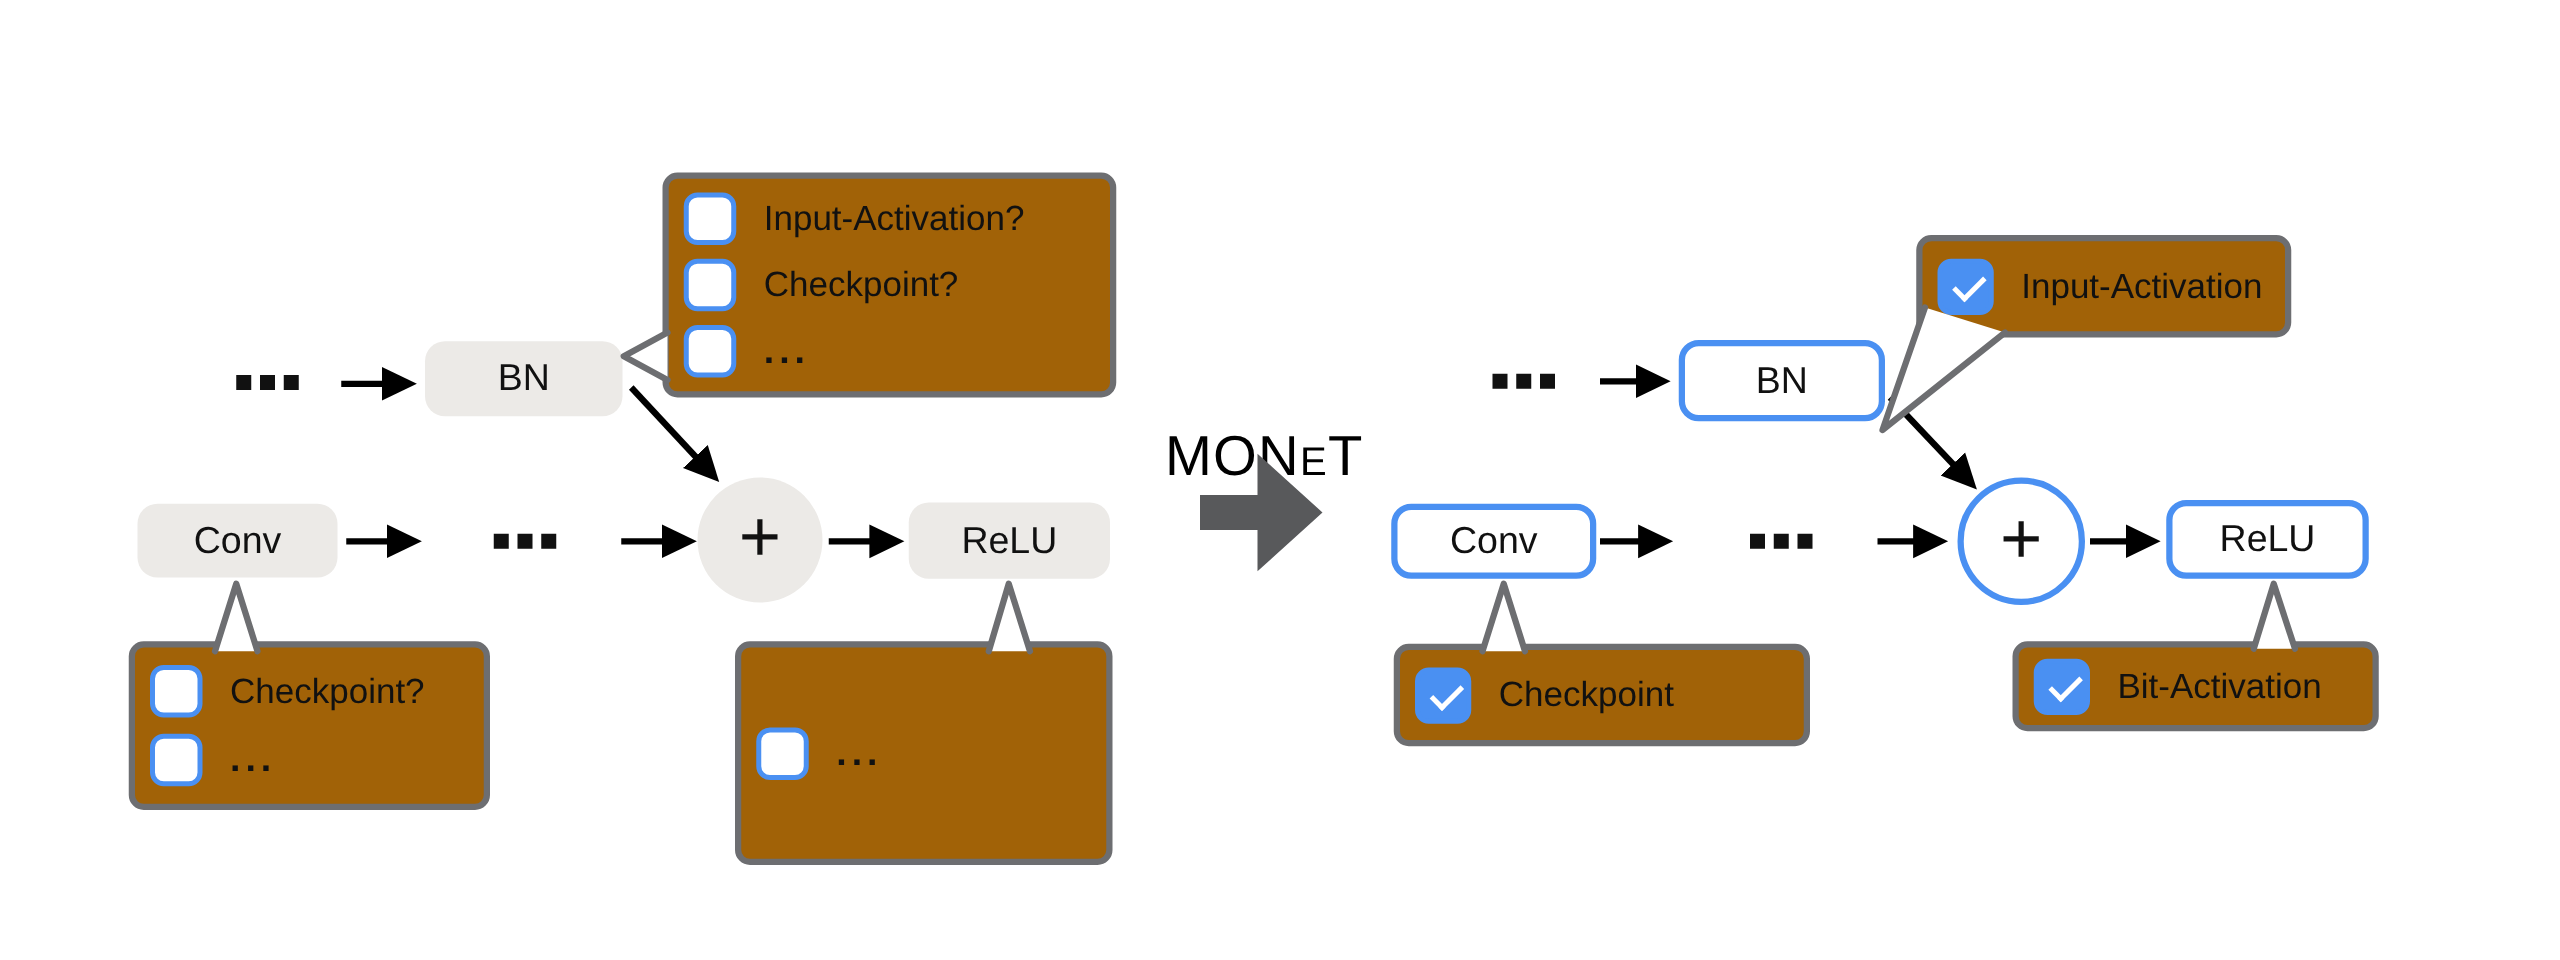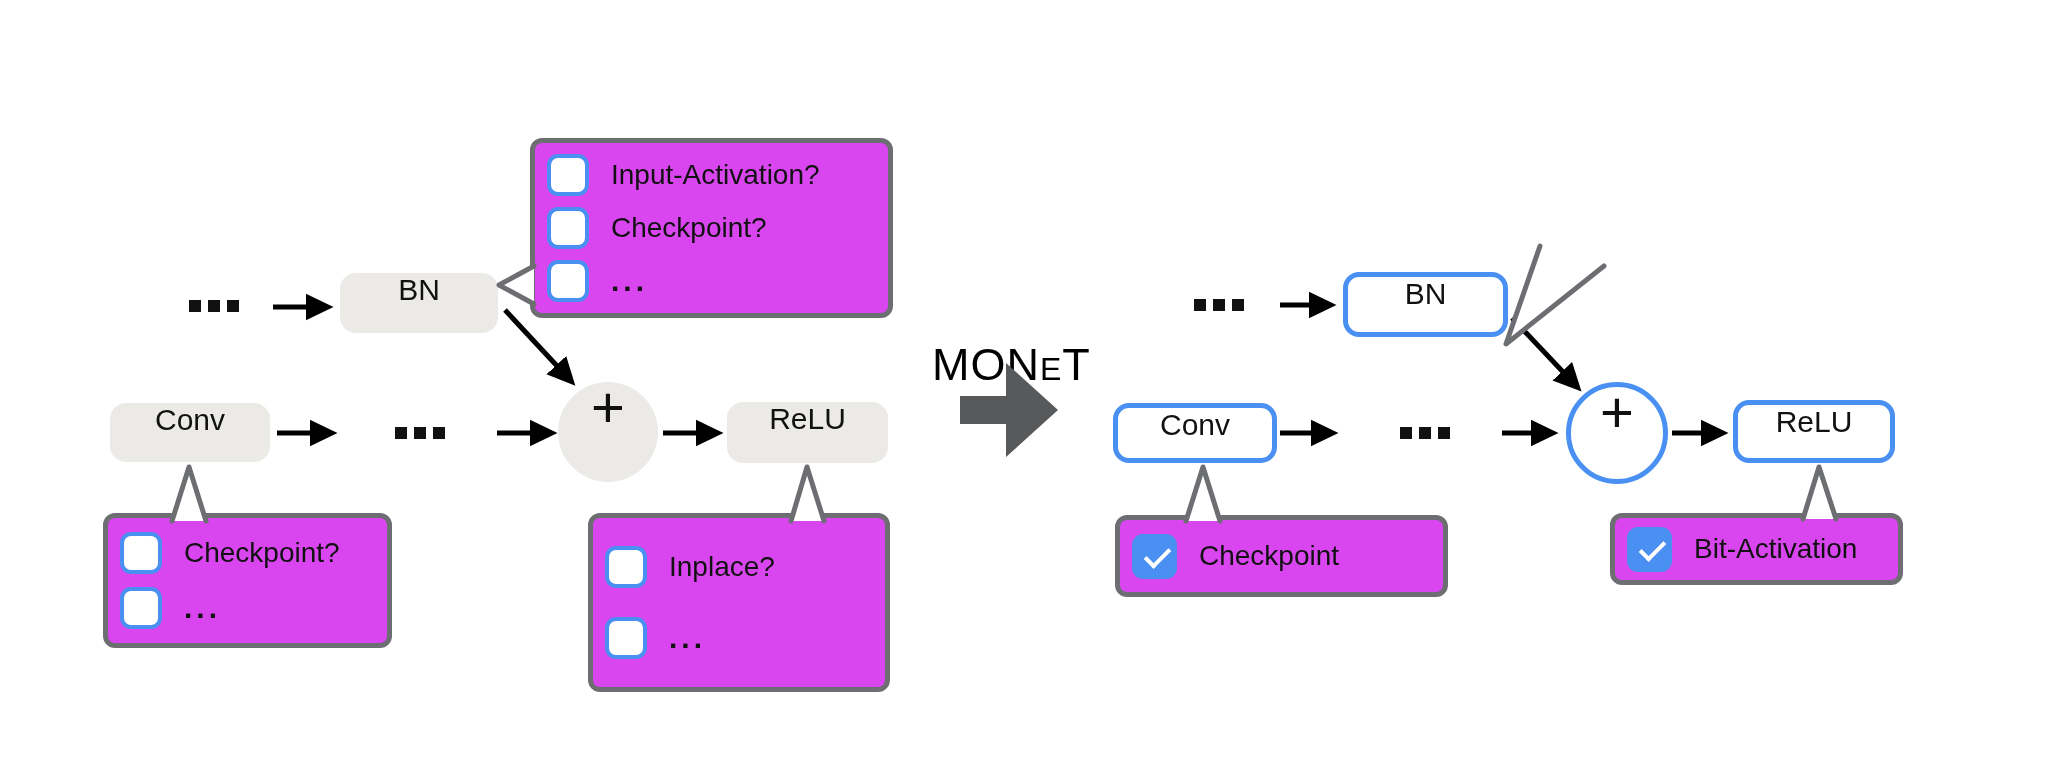--- a/index.html
+++ b/index.html
@@ -2,30 +2,30 @@
 <html><head>
 <meta charset="utf-8">
 <style>
   html,body{margin:0;padding:0;background:#fff;}
   #canvas{
     position:relative;width:2048px;height:768px;background:#ffffff;overflow:hidden;
     font-family:"Liberation Sans",sans-serif;color:#111;
   }
   
   .node{
-    position:absolute;display:flex;justify-content:center;
+    position:absolute;display:flex;align-items:center;justify-content:center;
     font-size:30px;color:#111;border-radius:16px;box-sizing:border-box;z-index:1;
   }
   .node.gray{background:#ECEAE7;}
   .node.blue{background:#fff;border:5px solid #4A90F2;}
   .node.circle{border-radius:50%;}
   .node.circle .plus-glyph{font-size:58px;font-weight:400;line-height:1;margin-top:-4px;}
   
   .callout{
-    position:absolute;background:#d946ef;border:5px solid #6D6E71;border-radius:12px;
+    position:absolute;background:#a16207;border:5px solid #6D6E71;border-radius:12px;
     box-sizing:border-box;display:flex;flex-direction:column;justify-content:space-evenly;
     padding:0 14px 0 12px;z-index:1;
   }
   .callout.single{flex-direction:row;align-items:center;justify-content:flex-start;}
   .opt-row{display:flex;align-items:center;gap:22px;}
   .opt-label{font-size:28px;color:#111;white-space:nowrap;}
   .opt-label.dots{font-weight:700;letter-spacing:4px;font-size:30px;}
   .cb{
     width:42px;height:42px;border:4px solid #4A90F2;border-radius:11px;
     background:#fff;box-sizing:border-box;flex:none;position:relative;
@@ -101,24 +101,20 @@
     </div>
     <div class="opt-row">
       <span class="cb"></span>
       <span class="opt-label dots">...</span>
     </div>
   </div>
 
   <div class="callout" style="left:588px;top:513px;width:302px;height:179px">
     <div class="opt-row">
       <span class="cb"></span>
-      <span class="opt-label">Inplace?</span>
-    </div>
-    <div class="opt-row">
-      <span class="cb"></span>
       <span class="opt-label dots">...</span>
     </div>
   </div>
 
   <div class="monet" style="left:932px;top:307px;width:150px">MONeT</div>
 
   <div class="ellipsis" style="left:1194px;top:299px" aria-label="...">
       <span></span>
       <span></span>
       <span></span>
@@ -139,20 +135,26 @@
     </div>
 
   <div class="node blue circle" style="left:1566px;top:382px;width:102px;height:102px">
     <span class="plus-glyph">+</span>
   </div>
 
   <div class="node blue" style="left:1733px;top:400px;width:162px;height:63px">
     <span>ReLU</span>
   </div>
 
+  <div class="callout single" style="left:1533px;top:188px;width:300px;height:82px">
+    <div class="opt-row">
+      <span class="cb checked"></span>
+      <span class="opt-label">Input-Activation</span>
+    </div>
+  </div>
 
   <div class="callout single" style="left:1115px;top:515px;width:333px;height:82px">
     <div class="opt-row">
       <span class="cb checked"></span>
       <span class="opt-label">Checkpoint</span>
     </div>
   </div>
 
   <div class="callout single" style="left:1610px;top:513px;width:293px;height:72px">
     <div class="opt-row">

